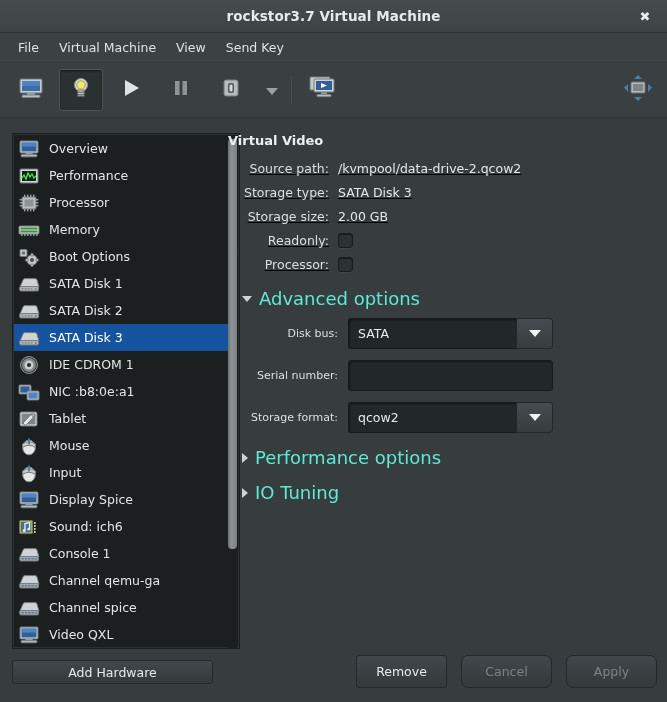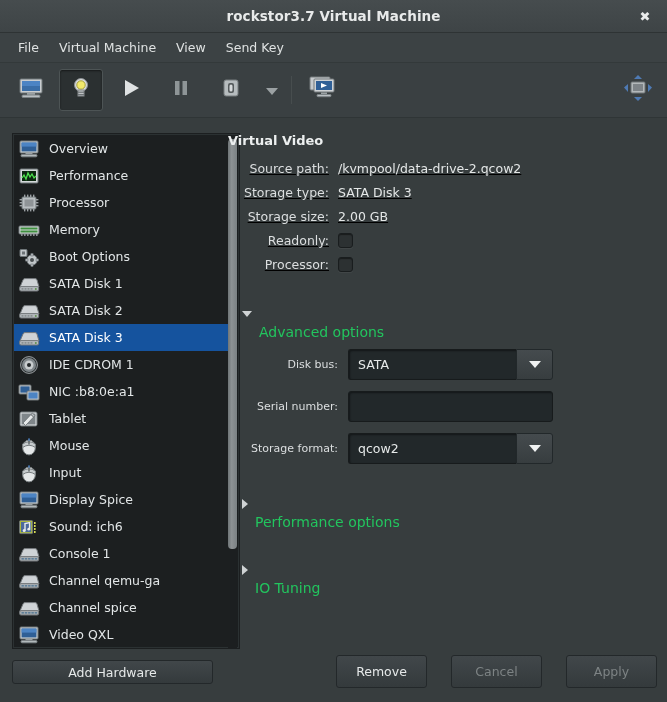--- a/index.html
+++ b/index.html
@@ -175,21 +175,21 @@
   .tri.open {
     border-left: 5px solid transparent;
     border-right: 5px solid transparent;
     border-top: 6px solid #cfd3d4;
   }
   .tri.closed {
     border-top: 5px solid transparent;
     border-bottom: 5px solid transparent;
     border-left: 6px solid #cfd3d4;
   }
-  .disclosure-label { font-size: 14px; color: #22c55e; margin-top: 36px; }
+  .disclosure-label { font-size: 18px; color: #5eead4; }
 
   .arow { display: flex; align-items: center; margin-bottom: 11px; }
   .alabel {
     width: 120px; text-align: right;
     font-size: 11px; color: #dcdfe0;
     padding-right: 10px; flex: none;
   }
   .combo {
     width: 205px; height: 31px;
     display: flex; align-items: stretch;
@@ -236,32 +236,32 @@
   .sub-disclosure {
     display: flex; align-items: center;
     margin: 14px 0 0 14px;
     cursor: pointer;
   }
 
   
   .actions {
     position: absolute;
     right: 10px; bottom: 14px;
-    display: flex; gap: 24px; align-items: center;
+    display: flex; gap: 14px; align-items: center;
   }
   .abtn {
     width: 91px; height: 33px;
     background: linear-gradient(180deg,#41474a 0%, #343a3c 100%);
     border: 1px solid #23282a;
     border-radius: 3px;
     color: #e6e9e9; font-size: 12.5px;
     font-family: "DejaVu Sans", sans-serif;
     cursor: pointer;
   }
-  .abtn.disabled { color: #7d8384; cursor: default; }
+  .abtn.disabled { color: #7d8384; cursor: default; border-radius: 7px; }
 </style>
 </head>
 <body>
 
 <div class="titlebar">
   <span class="titlebar-title">rockstor3.7 Virtual Machine</span>
   <span class="titlebar-close">✖</span>
 </div>
 
 <div class="menubar">

